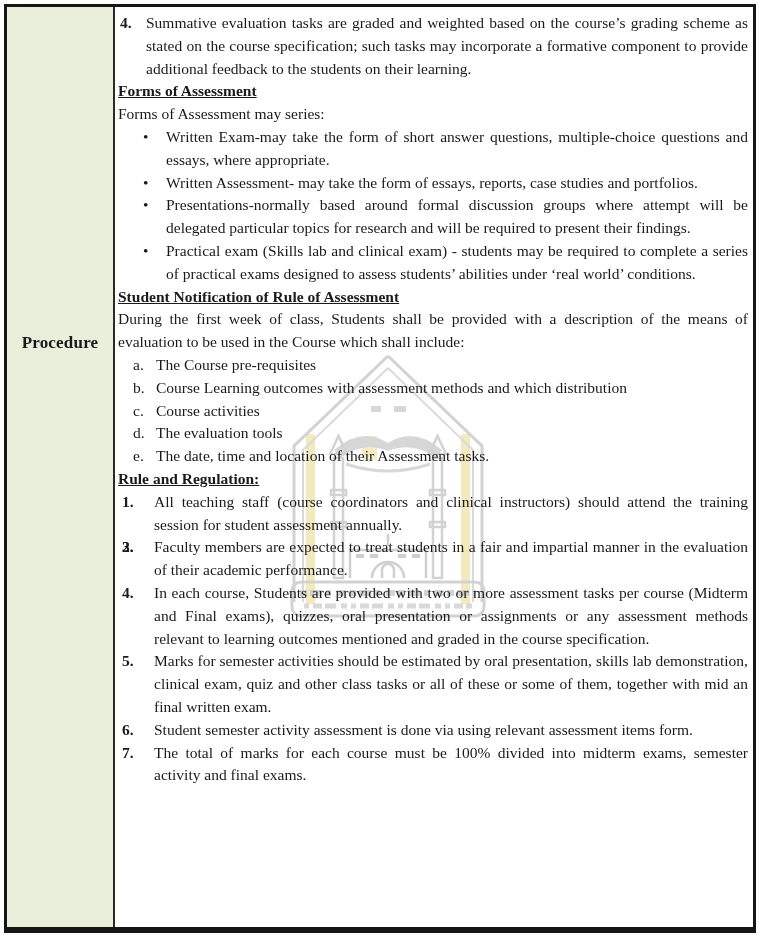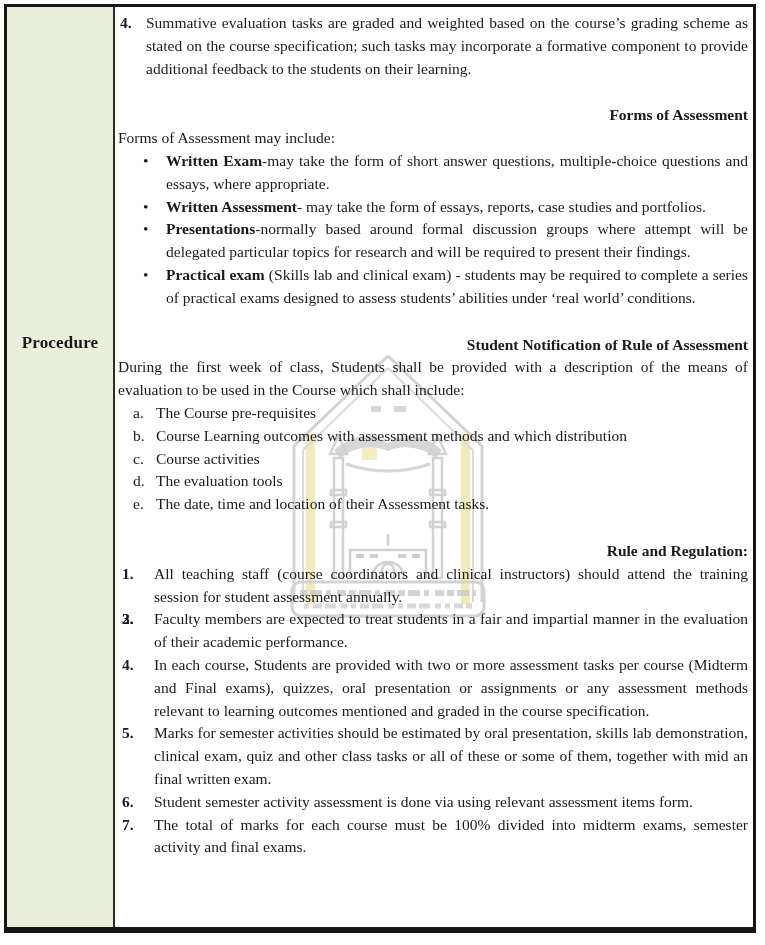--- a/index.html
+++ b/index.html
@@ -33,30 +33,30 @@
     flex:1;
     position:relative;
     z-index:1;
     padding:5px 5px 0 3px;
     font-size:15.5px;
     line-height:22.8px;
     text-align:justify;
   }
   .heading {
     font-weight:bold;
-    text-align:right;
-    margin-top:24px;
+    text-decoration:underline;
+    text-align:left;
   }
   .num-item { position:relative; padding-left:28px; }
   .num-item > .num { position:absolute; left:2px; font-weight:bold; }
   .rule-item { position:relative; padding-left:36px; }
   .rule-item > .num { position:absolute; left:4px; font-weight:bold; }
   .bullet-item { position:relative; padding-left:48px; }
   .bullet-item > .marker { position:absolute; left:25px; }
-  .bullet-item .lead { font-weight:bold; }
+  .bullet-item .lead { font-weight:normal; }
   .letter-item { position:relative; padding-left:38px; text-align:left; }
   .letter-item > .marker { position:absolute; left:15px; }
   .watermark {
     position:absolute; left:278px; top:350px;
     width:220px; height:274px;
     z-index:0; opacity:.6;
     pointer-events:none;
   }
 </style>
 </head>
@@ -115,21 +115,21 @@
       <span>Procedure</span>
     </div>
 
     <div class="content-cell">
 
       <div class="num-item">
         <span class="num">4.</span><span>Summative evaluation tasks are graded and weighted based on the course’s grading scheme as stated on the course specification; such tasks may incorporate a formative component to provide additional feedback to the students on their learning.</span>
       </div>
 
       <div class="heading">Forms of Assessment</div>
-      <div>Forms of Assessment may include:</div>
+      <div>Forms of Assessment may series:</div>
 
       <div class="bullet-item">
         <span class="marker">•</span><span class="lead">Written Exam</span><span>-may take the form of short answer questions, multiple-choice questions and essays, where appropriate.</span>
       </div>
       <div class="bullet-item">
         <span class="marker">•</span><span class="lead">Written Assessment</span><span>- may take the form of essays, reports, case studies and portfolios.</span>
       </div>
       <div class="bullet-item">
         <span class="marker">•</span><span class="lead">Presentations</span><span>-normally based around formal discussion groups where attempt will be delegated particular topics for research and will be required to present their findings.</span>
       </div>

